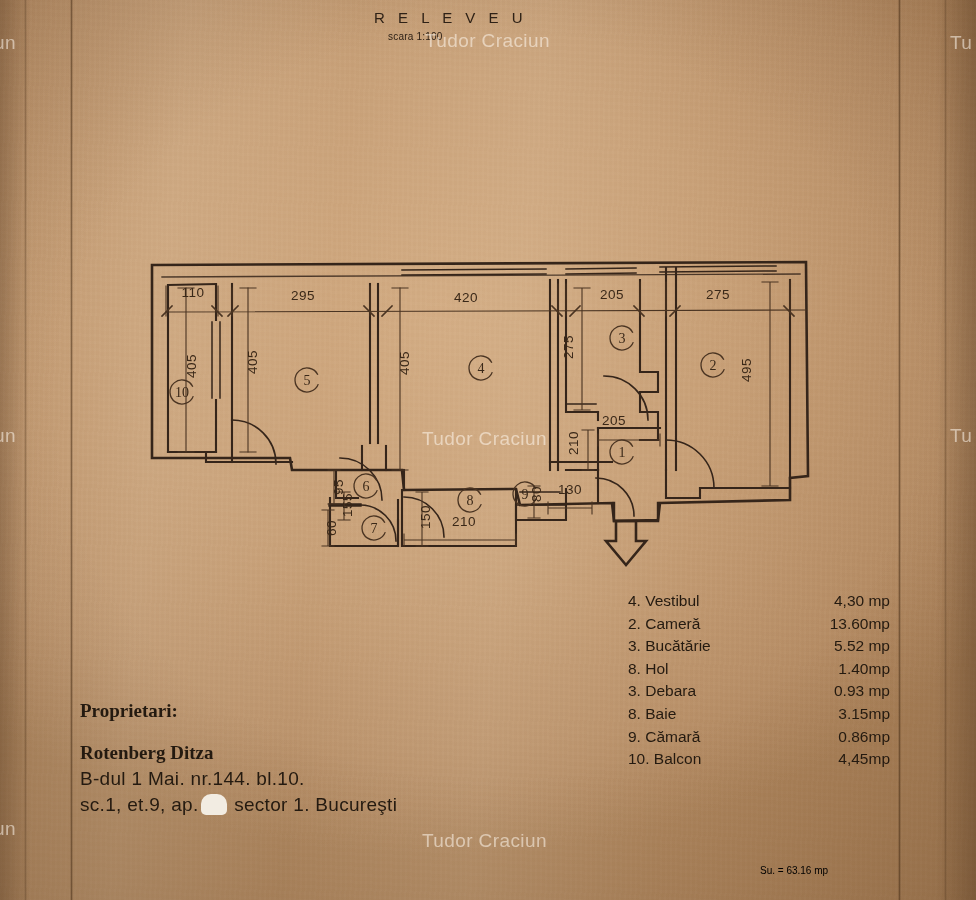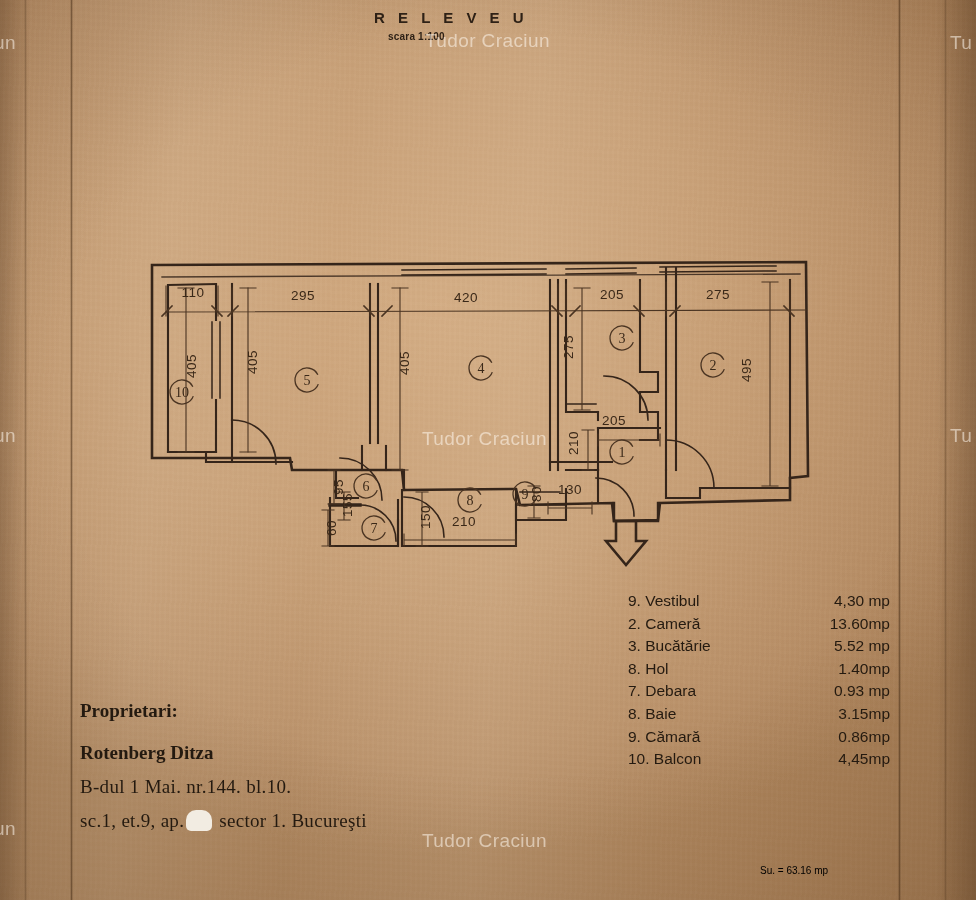--- a/index.html
+++ b/index.html
@@ -58,31 +58,31 @@
     font-size: 19px;
     letter-spacing: .4px;
     white-space: nowrap;
     pointer-events: none;
     font-family: "Liberation Sans", sans-serif;
   }
 
   .title {
     position: absolute;
     color: #2e2116;
-    font-weight: bold;
+    font-weight: normal;
   }
   #doc-title { left: 374px; top: 9px; font-size: 15px; letter-spacing: 4.5px; }
   #doc-scale { left: 388px; top: 31px; font-size: 10px; letter-spacing: .2px; }
 
   svg.plan { position: absolute; left: 0; top: 0; width: 976px; height: 900px; }
 
   .owner-block { position: absolute; left: 80px; top: 700px; color: #241a10; }
   .owner-label { font-family: "Liberation Serif", serif; font-weight: bold; font-size: 19px; }
   .owner-name  { font-family: "Liberation Serif", serif; font-weight: bold; font-size: 19px; margin-top: 20px; }
-  .owner-addr  { font-family: Liberation Serif, serif; font-size: 19px; margin-top: 12px; letter-spacing:.3px; }
+  .owner-addr  { font-family: Liberation Sans, sans-serif; font-size: 19px; margin-top: 4px; letter-spacing:.3px; }
   .redact {
     display: inline-block; width: 26px; height: 21px; vertical-align: -4px;
     background: #f2ece2; border-radius: 10px 10px 5px 5px; margin: 0 2px;
   }
 
   .legend { position: absolute; left: 628px; top: 592px; color: #241a10; font-size: 15.5px; }
   .legend-row { display: flex; justify-content: space-between; height: 22.6px; align-items: baseline; width: 262px; }
   .legend-name { white-space: nowrap; }
   .legend-area { white-space: nowrap; }
   .total { position: absolute; left: 760px; top: 865px; color: #000000; font-size: 10px; }
@@ -301,37 +301,37 @@
     <div class="owner-label">Proprietari:</div>
     <div class="owner-name">Rotenberg Ditza</div>
     <div class="owner-addr">B-dul 1 Mai. nr.144. bl.10.</div>
     <div class="owner-addr">
       <span>sc.1, et.9, ap.</span><span class="redact"></span><span> sector 1. Bucureşti</span>
     </div>
   </div>
 
   <div class="legend" id="legend">
       <div class="legend-row">
-        <span class="legend-name">9. Vestibul</span>
+        <span class="legend-name">4. Vestibul</span>
         <span class="legend-area">4,30 mp</span>
       </div>
       <div class="legend-row">
         <span class="legend-name">2. Cameră</span>
         <span class="legend-area">13.60mp</span>
       </div>
       <div class="legend-row">
         <span class="legend-name">3. Bucătărie</span>
         <span class="legend-area">5.52 mp</span>
       </div>
       <div class="legend-row">
         <span class="legend-name">8. Hol</span>
         <span class="legend-area">1.40mp</span>
       </div>
       <div class="legend-row">
-        <span class="legend-name">7. Debara</span>
+        <span class="legend-name">3. Debara</span>
         <span class="legend-area">0.93 mp</span>
       </div>
       <div class="legend-row">
         <span class="legend-name">8. Baie</span>
         <span class="legend-area">3.15mp</span>
       </div>
       <div class="legend-row">
         <span class="legend-name">9. Cămară</span>
         <span class="legend-area">0.86mp</span>
       </div>

